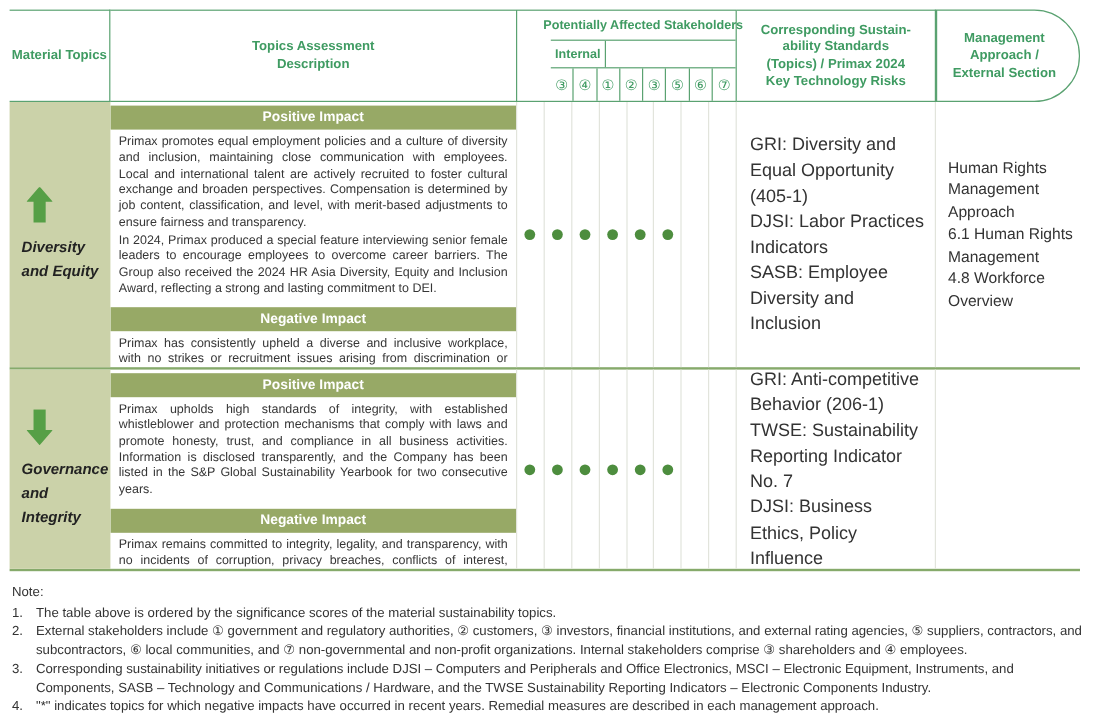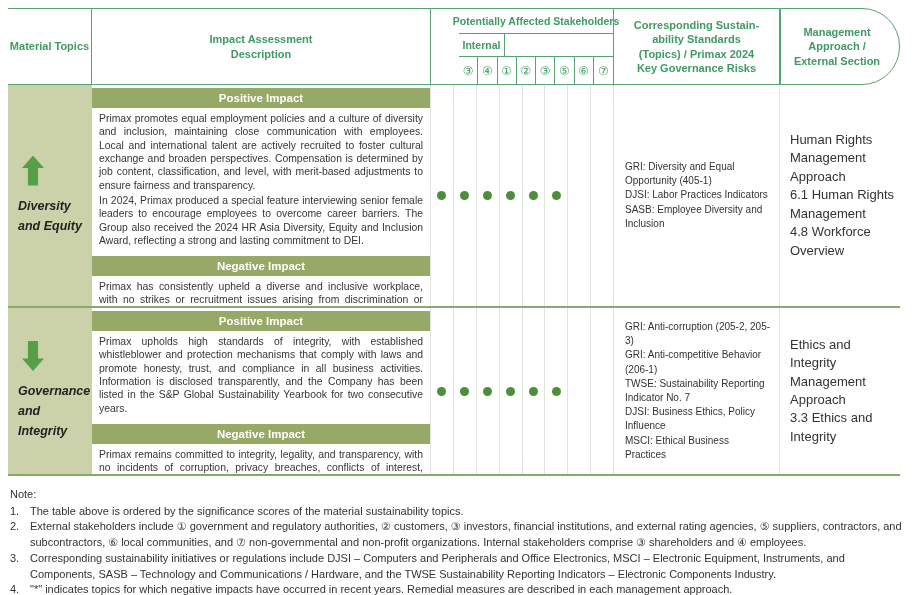--- a/index.html
+++ b/index.html
@@ -59,21 +59,21 @@
   .impact-text{font-size:10.4px;color:var(--ink);text-align:justify;line-height:1.28;
       padding:4px 7px 2px 7px;}
   .impact-text + .impact-text{padding-top:0;}
 
   .cell-stake{width:184px;display:flex;border-right:1px solid var(--faint);}
   .stake-col{width:23px;border-left:1px solid var(--faint);display:flex;align-items:center;justify-content:center;}
   .dot{width:9px;height:9px;border-radius:50%;background:var(--dot);}
 
   .cell-standards{width:166px;display:flex;flex-direction:column;justify-content:center;
       padding:6px 8px 6px 11px;border-right:1px solid var(--faint);
-      font-size:10px;color:#333;line-height:1.42;overflow:hidden;}
+      font-size:15px;color:#333;line-height:1.42;overflow:hidden;}
   .cell-mgmt{width:120px;display:flex;flex-direction:column;justify-content:center;
       padding:6px 4px 6px 10px;font-size:13px;color:#333;line-height:1.42;overflow:hidden;}
 
   
   .notes{position:absolute;left:10px;top:487px;width:896px;font-size:11px;color:#333;line-height:1.43;}
   .note-title{margin-bottom:1px;}
   .note-item{display:flex;}
   .note-num{flex:0 0 20px;}
   .note-text{flex:1;}
 </style>
@@ -81,21 +81,21 @@
 <body>
 
 <div class="page">
   <div class="impact-table">
 
     <div class="thead">
       <div class="th col-topic-h">
         <span>Material Topics</span>
       </div>
       <div class="th col-impact-h">
-        <div>Impact Assessment</div>
+        <div>Topics Assessment</div>
         <div>Description</div>
       </div>
       <div class="col-stake-h">
         <div class="stake-title">Potentially Affected Stakeholders</div>
         <div class="stake-groups">
           <div class="g-int">Internal</div>
         </div>
         <div class="stake-nums">
           <div class="num-cell">③</div>
           <div class="num-cell">④</div>
@@ -104,21 +104,21 @@
           <div class="num-cell">③</div>
           <div class="num-cell">⑤</div>
           <div class="num-cell">⑥</div>
           <div class="num-cell">⑦</div>
         </div>
       </div>
       <div class="th col-standards-h">
         <div>Corresponding Sustain-</div>
         <div>ability Standards</div>
         <div>(Topics) / Primax 2024</div>
-        <div>Key Governance Risks</div>
+        <div>Key Technology Risks</div>
       </div>
       <div class="th col-mgmt-h">
         <div>Management</div>
         <div>Approach /</div>
         <div>External Section</div>
       </div>
     </div>
 
     <div class="trow trow-1">
       <div class="cell-topic">
@@ -199,24 +199,20 @@
         <div class="stake-col"></div>
         <div class="stake-col"></div>
       </div>
       <div class="cell-standards">
         <div>GRI: Anti-corruption (205-2, 205-3)</div>
         <div>GRI: Anti-competitive Behavior (206-1)</div>
         <div>TWSE: Sustainability Reporting Indicator No. 7</div>
         <div>DJSI: Business Ethics, Policy Influence</div>
         <div>MSCI: Ethical Business Practices</div>
       </div>
-      <div class="cell-mgmt">
-        <div>Ethics and Integrity Management Approach</div>
-        <div>3.3 Ethics and Integrity</div>
-      </div>
     </div>
   </div>
 
   <div class="notes">
     <div class="note-title">Note:</div>
     <div class="note-item">
       <span class="note-num">1.</span>
       <span class="note-text">The table above is ordered by the significance scores of the material sustainability topics.</span>
     </div>
     <div class="note-item">

